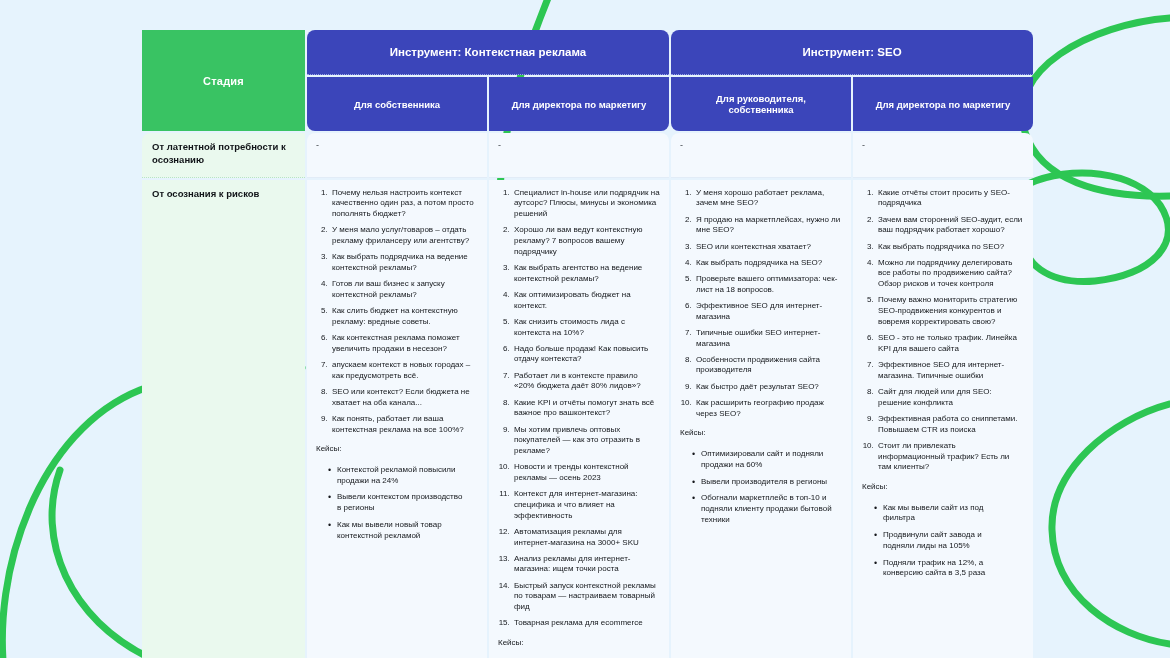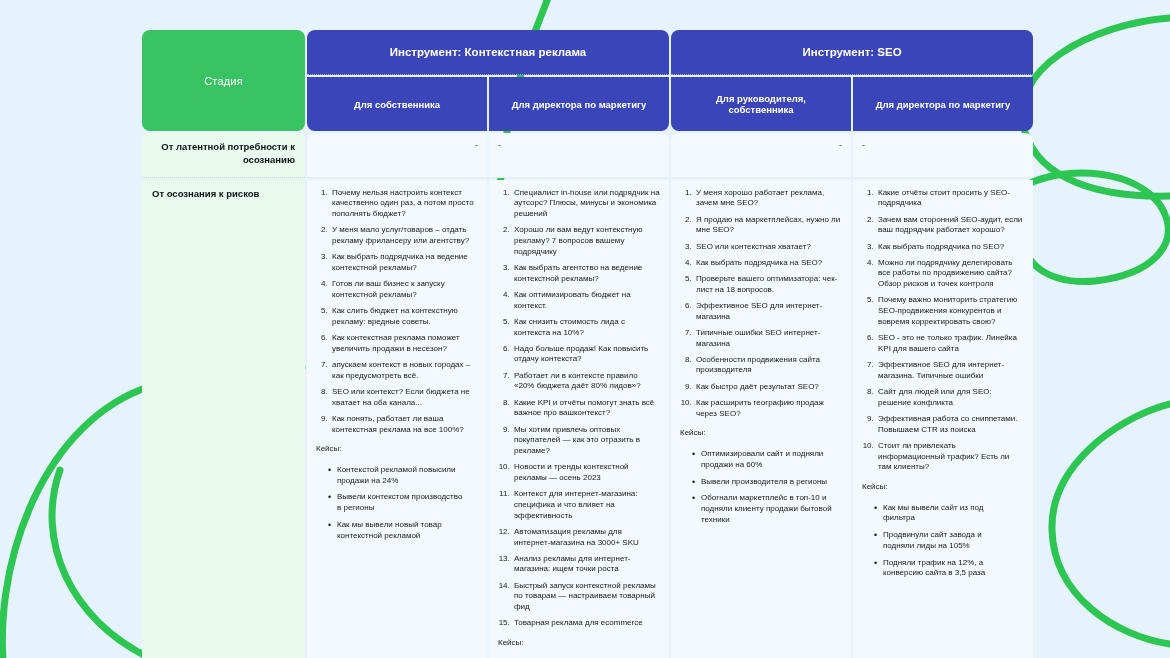--- a/index.html
+++ b/index.html
@@ -23,24 +23,24 @@
     border-collapse: separate;
     border-spacing: 2px;
     width: 890px;
     table-layout: fixed;
   }
   table.matrix td, table.matrix th { padding: 16px; vertical-align: top; }
 
   
   .stage-head {
     background: #39c363;
-    border-radius: 8px;
+    border-radius: 0;
     color: #ffffff;
     font-size: 11px;
-    font-weight: normal;
+    font-weight: bold;
     text-align: center;
     vertical-align: middle !important;
     height: 48px;
     letter-spacing: .2px;
   }
   .tool-head {
     background: #3b45ba;
     color: #ffffff;
     font-size: 11.5px;
     font-weight: bold;
@@ -89,21 +89,21 @@
   ol.qlist > li {
     margin: 0 0 5.5px 0;
     padding-left: 2px;
   }
   .cases-label { margin: 9px 0 5px 0; font-size: 8px; color: #15181c; }
   ul.cases { margin: 10px; padding: 0 0 0 11px; list-style: none; }
   ul.cases > li { position: relative; margin: 0 0 6px 0; }
   ul.cases > li:before {
     content: "•"; position: absolute; left: -9px; top: -1px; font-size: 9px;
   }
-  .rounded-tl { border-top-left-radius: 8px; text-align: right; }
+  .rounded-tl { border-top-left-radius: 8px; }
   .rounded-tr { border-top-right-radius: 8px; }
 </style>
 </head>
 <body>
 
 <svg id="bg-decor" width="1170" height="658" viewBox="0 0 1170 658" fill="none">
   <path d="M 560 -30 C 520 60 495 150 500 230 C 506 320 560 360 620 368" stroke="#2dc653" stroke-width="7" fill="none" stroke-linecap="round"></path>
   <path d="M 1170 18 C 1090 24 1005 70 1025 132 C 1040 180 1100 198 1170 196" stroke="#2dc653" stroke-width="7" fill="none" stroke-linecap="round"></path>
   <path d="M 1028 184 C 1070 165 1135 170 1160 205 C 1185 243 1150 276 1095 281
            C 1048 285 1020 262 1026 236" stroke="#2dc653" stroke-width="7" fill="none" stroke-linecap="round"></path>

